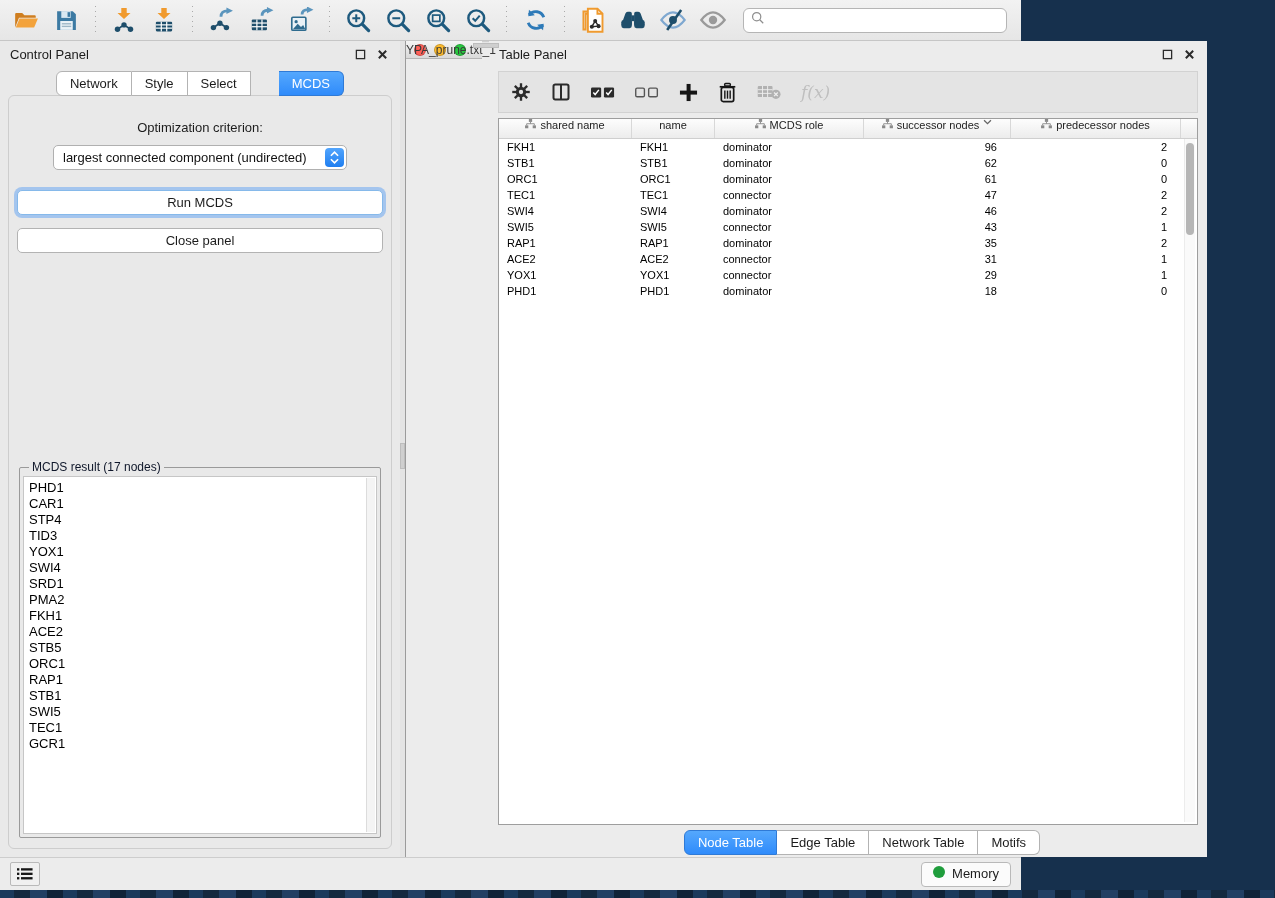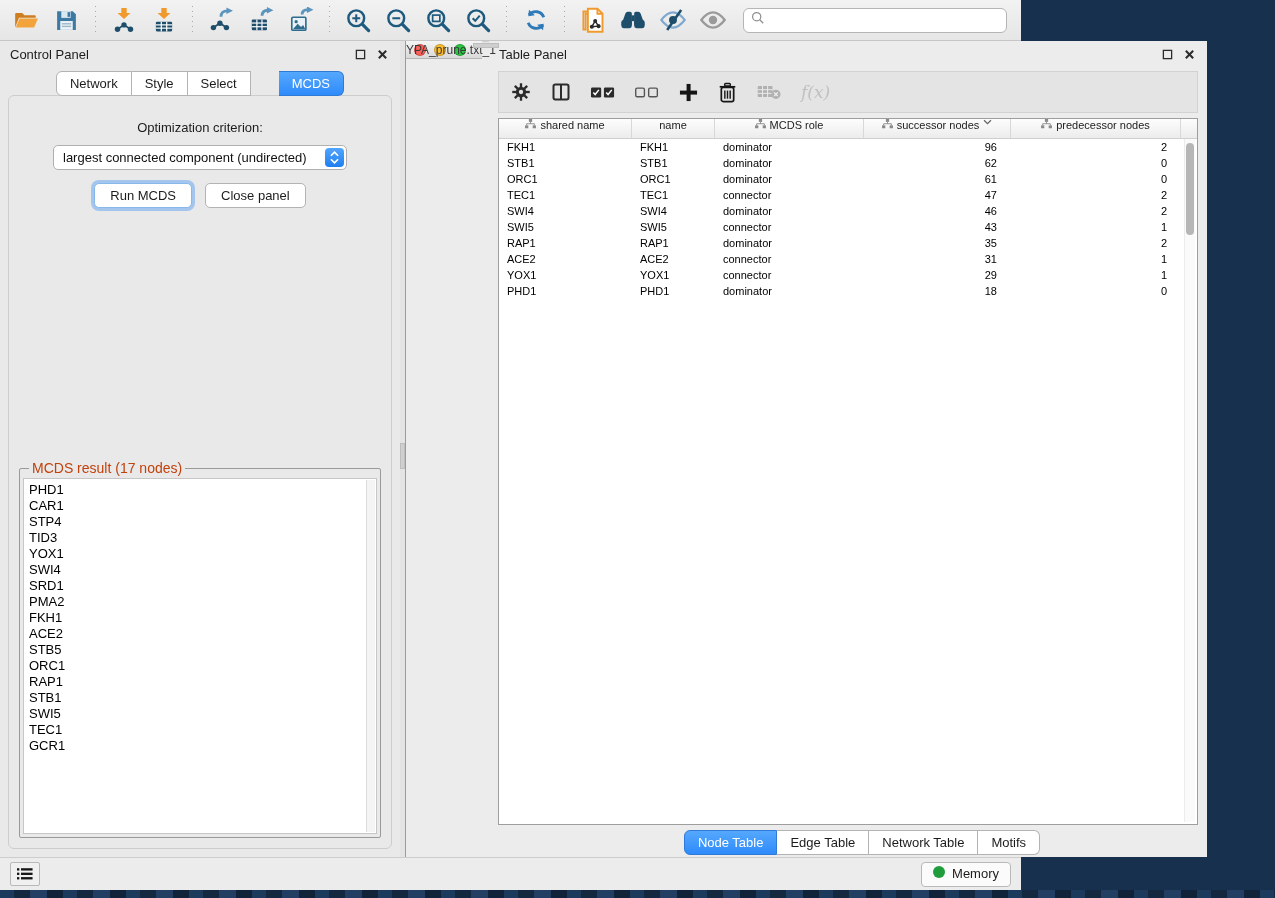--- a/index.html
+++ b/index.html
@@ -49,30 +49,30 @@
   }
   .opt-label { text-align:center; font-size:13px; color:#1c1c1c; margin:10px 0 10px; }
   .select-box {
     margin:0 36px; height:25px; background:#fff; border:1px solid #b0b0b0; border-radius:5px;
     display:flex; align-items:center; position:relative; padding-left:9px; font-size:13px; color:#111;
   }
   .select-stepper {
     position:absolute; right:2px; top:2px; bottom:2px; width:19px; border-radius:4px;
     background:linear-gradient(#52a5fd,#1f7ef0); display:flex; flex-direction:column; align-items:center; justify-content:center; gap:1px;
   }
-  .btn-row { display:flex; justify-content:center; gap:13px; margin-top:13px; }
+  .btn-row { display:flex; justify-content:center; gap:13px; margin-top:20px;flex-direction:column; }
   .push-btn {
     font-size:13px; padding:4px 15px; background:#fff; border:1px solid #b3b3b3; border-radius:5px; color:#1c1c1c;
   }
   .push-btn.focused { border-color:#86b9ea; box-shadow:0 0 0 3px rgba(107,167,243,.55); }
   fieldset.mcds {
     margin:auto 2px 0; border:1px solid #9a9a9a; border-radius:2px; padding:2px 3px 3px;
     height:378px; display:flex; flex-direction:column; min-height:0;
   }
-  fieldset.mcds legend { font-size:14px; color:#c2410c; padding:0 3px; margin-left:6px; }
+  fieldset.mcds legend { font-size:12px; color:#0f172a; padding:0 3px; margin-left:6px; }
   .mcds-list {
     flex:1; background:#fff; border:1px solid #c6c6c6; overflow:hidden; position:relative;
     font-size:13px; line-height:16px; padding:3px 0 0 5px; color:#000;
   }
   .mcds-scroll { position:absolute; top:1px; right:1px; bottom:1px; width:9px; background:#f4f4f4; border-left:1px solid #dcdcdc; }
 
   
   .v-divider { width:6px; flex:0 0 6px; background:#e4e4e4; border-right:1px solid #9b9b9b; position:relative; }
   .v-divider .handle { position:absolute; top:402px; left:0; width:5px; height:26px; background:#cfcfcf; border:1px solid #bdbdbd; }
 

